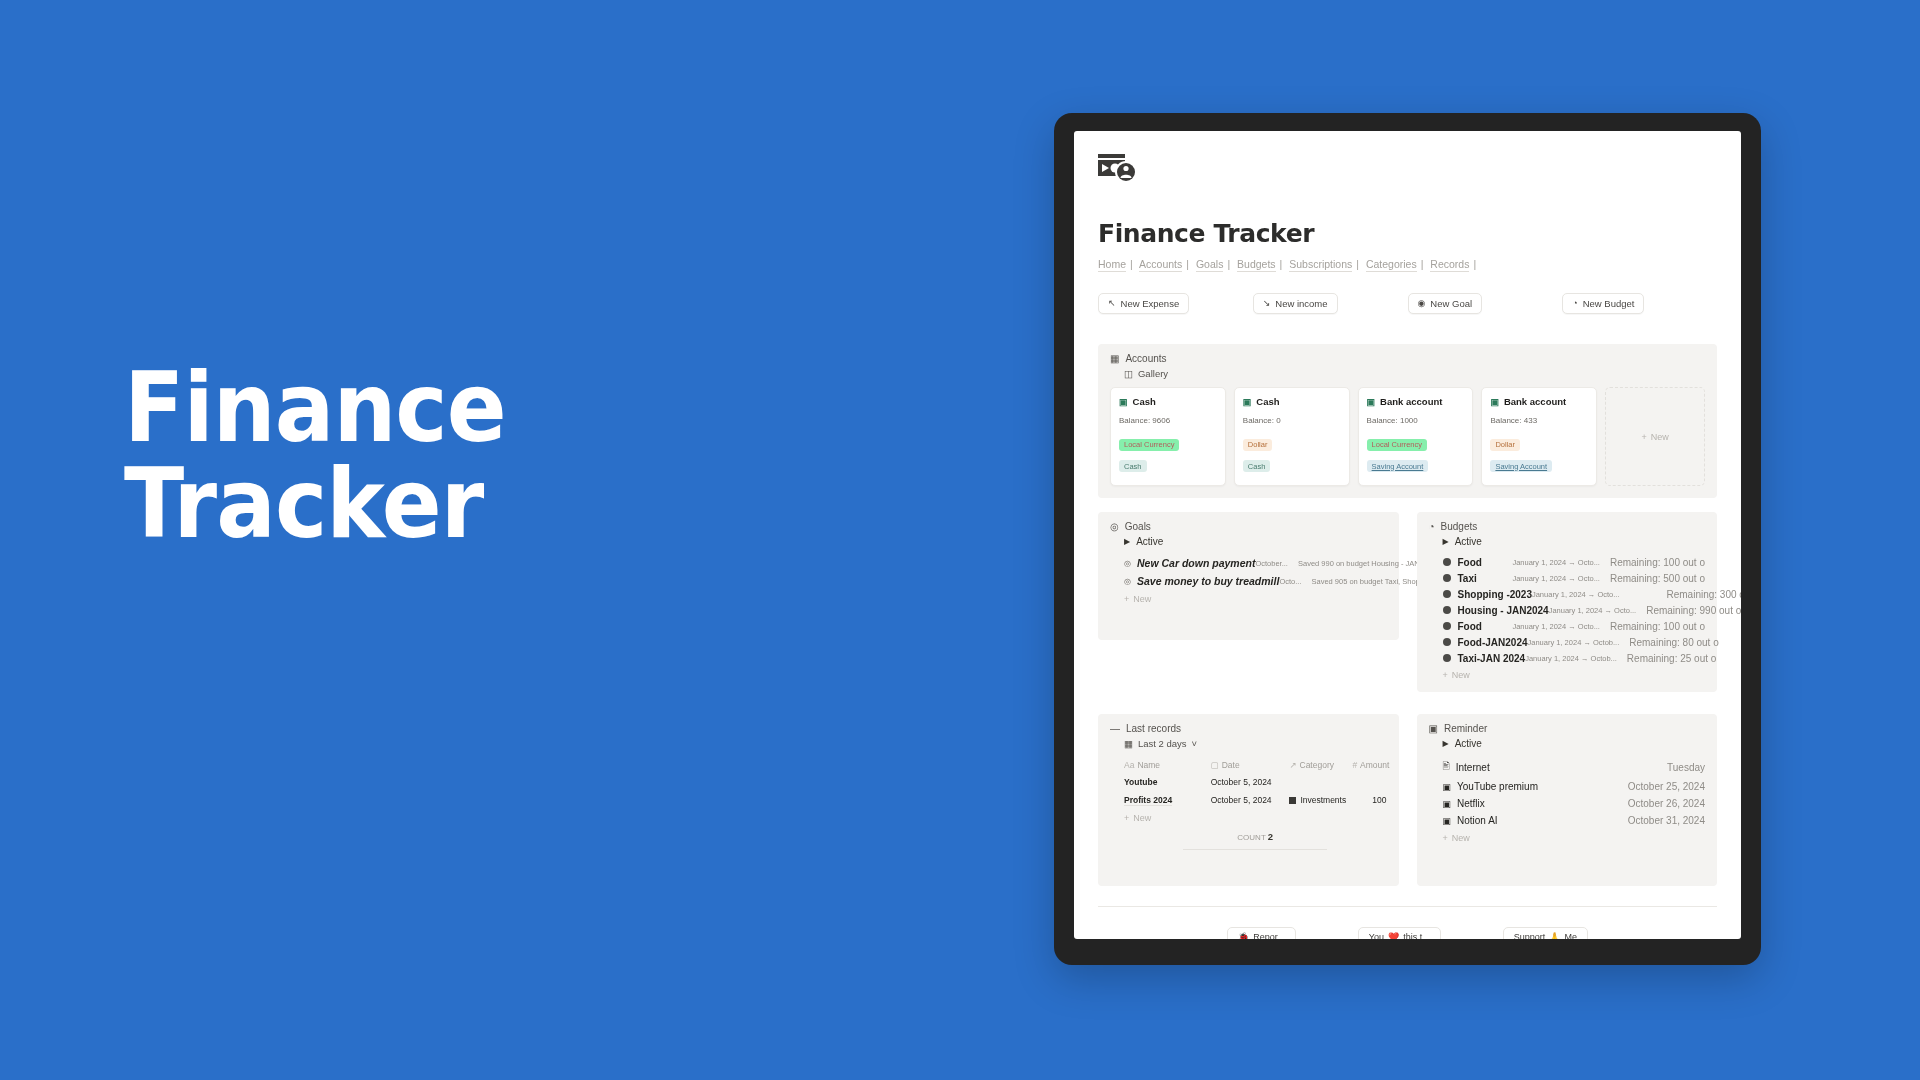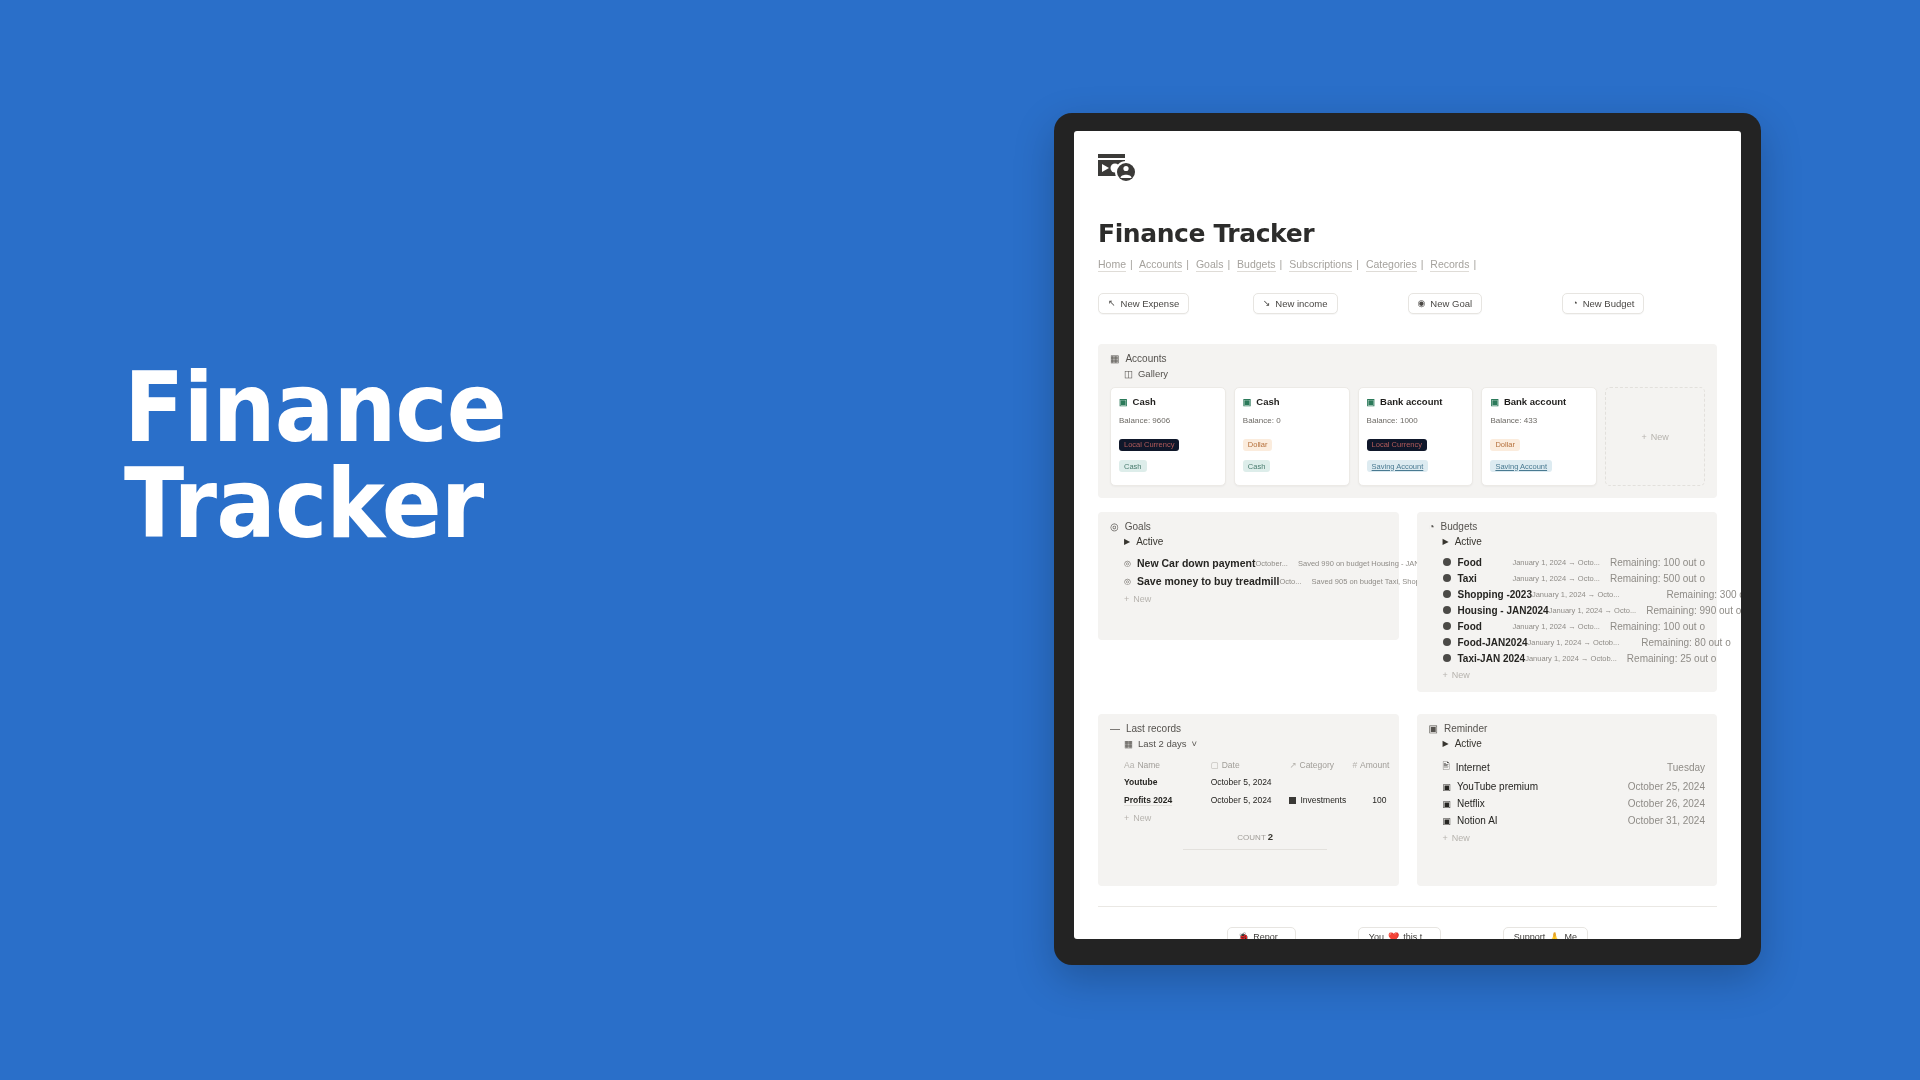--- a/index.html
+++ b/index.html
@@ -139,21 +139,21 @@
     margin-bottom: 9px; white-space: nowrap; overflow:hidden;
   }
   .card-bal { font-size: 8px; color: #6d6a65; margin-bottom: 8px; }
   .tag {
     display:inline-block;
     font-size: 7.5px;
     padding: 1.5px 5px;
     border-radius: 3px;
     margin-bottom: 4px;
   }
-  .tag.pink  { background:#0f172a; color:#b35b5b;text-align:center; }
+  .tag.pink  { background:#86efac; color:#b35b5b;text-align:center; }
   .tag.orange{ background:#fbecdd; color:#b5703c; }
   .tag.green { background:#ddedea; color:#4a7c6f; }
   .tag.blue  { background:#ddebf1; color:#4a7a91;text-decoration:underline; }
   .card-new {
     flex: 1 1 0;
     display:flex; align-items:center; justify-content:center;
     border: 1px dashed #e2e0dc;
     border-radius:5px;
     font-size: 9px; color:#b6b3ae;
     gap: 4px;
@@ -173,21 +173,21 @@
   .lrow .nm { font-weight: 600; }
   .lrow .meta1 { margin-left:auto; font-size: 7.5px; color:#8f8c87; }
   .lrow .meta2 { font-size: 10px; color:#8f8c87; }
   .new-row {
     display:flex; align-items:center; gap:4px;
     margin-left: 14px; margin-top:4px;
     font-size: 9px; color:#b6b3ae;
   }
 
   .goals-row { display:flex; align-items:center; margin-left:14px; padding:3px 0; font-size:10.5px; white-space:nowrap;}
-  .goals-row .gnm { font-weight:700; color:#262522; }
+  .goals-row .gnm { font-weight:700; color:#262522;font-style:italic; }
   .goals-row .gdate { margin-left:auto; font-size:7.5px; color:#8f8c87; }
   .goals-row .gsaved { font-size:7.5px; color:#8f8c87; }
 
   
   .tbl { margin-left: 14px; margin-top: 4px; }
   .thead { display:flex; font-size:8.5px; color:#a09d98; padding: 3px 0; }
   .trow  { display:flex; font-size:8.5px; color:#262522; padding: 4px 0; }
   .c1 { width: 33%; }
   .c2 { width: 30%; }
   .c3 { width: 24%; }
@@ -408,21 +408,21 @@
         <div class="lrow">
           <span class="dot"></span>
           <span class="nm">Food</span>
           <span class="meta1">January 1, 2024 → Octo...</span>
           <span class="meta2" style="margin-left:10px;">Remaining: 100 out o</span>
         </div>
         <div class="lrow">
           <span class="dot"></span>
           <span class="nm">Food-JAN2024</span>
           <span class="meta1">January 1, 2024 → Octob...</span>
-          <span class="meta2" style="margin-left:22px;">Remaining: 80 out o</span>
+          <span class="meta2" style="margin-left:10px;">Remaining: 80 out o</span>
         </div>
         <div class="lrow">
           <span class="dot"></span>
           <span class="nm">Taxi-JAN 2024</span>
           <span class="meta1">January 1, 2024 → Octob...</span>
           <span class="meta2" style="margin-left:10px;">Remaining: 25 out o</span>
         </div>
 
         <div class="new-row">
           <span>+</span>

